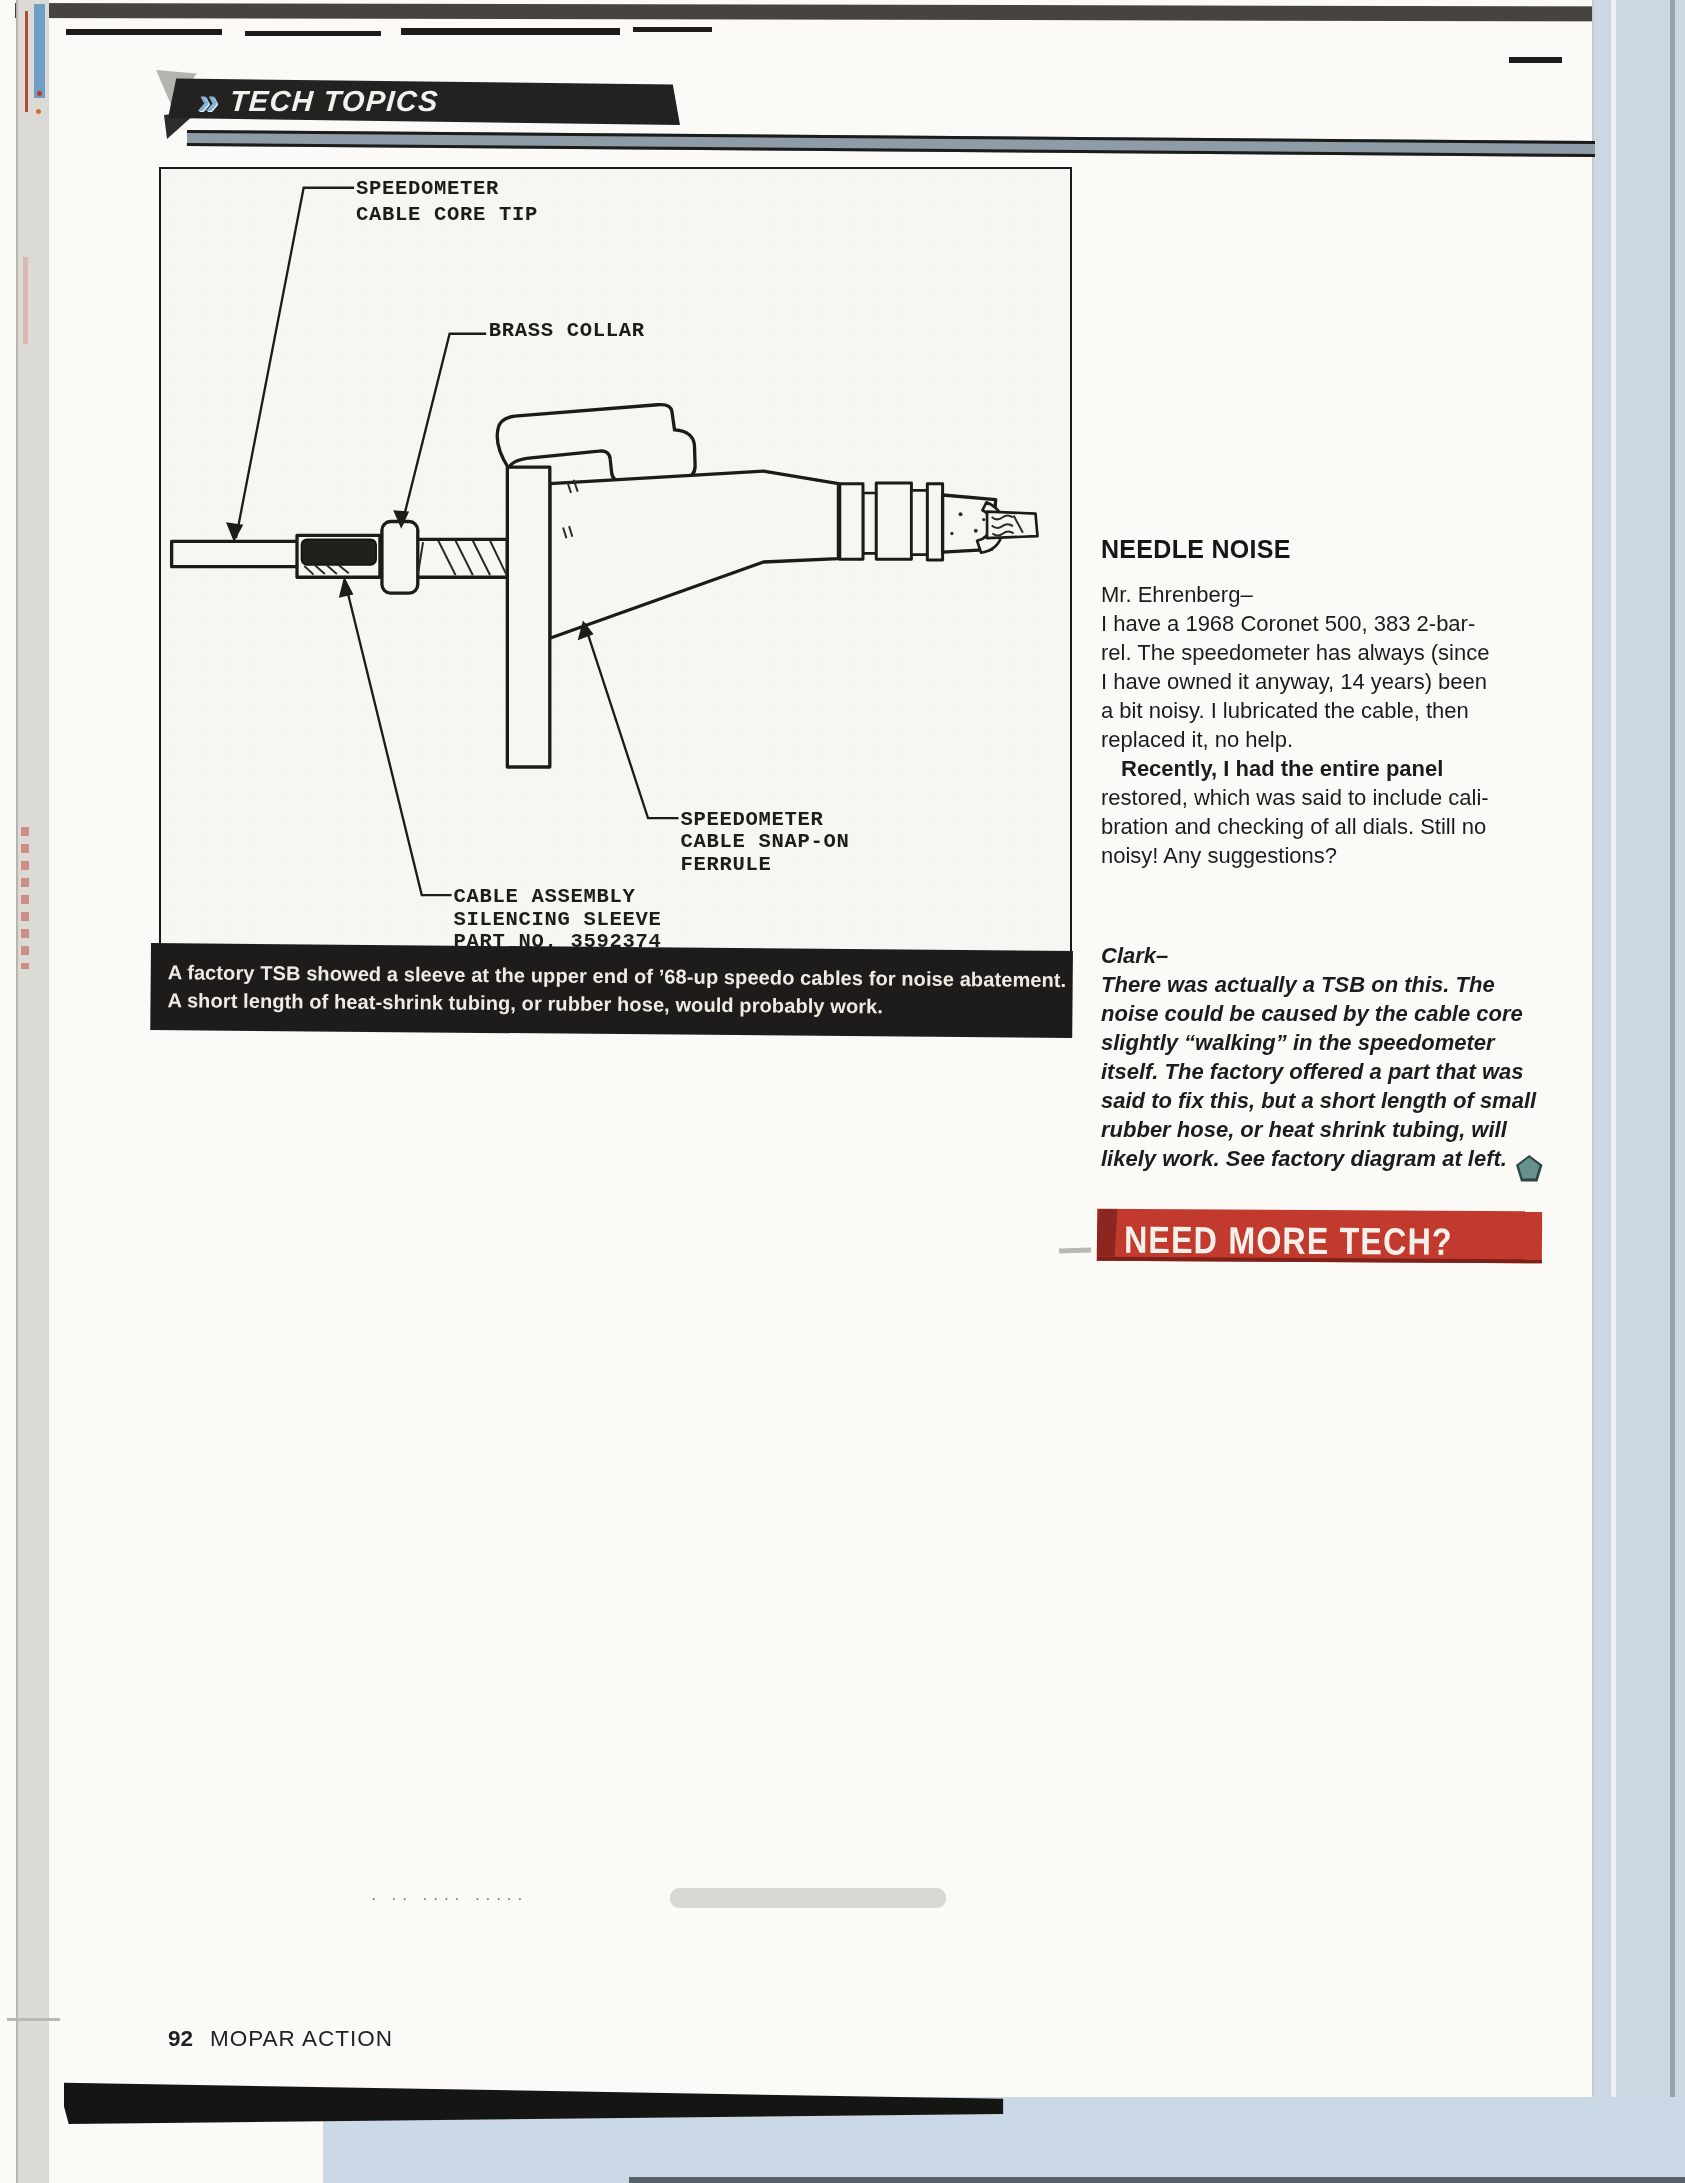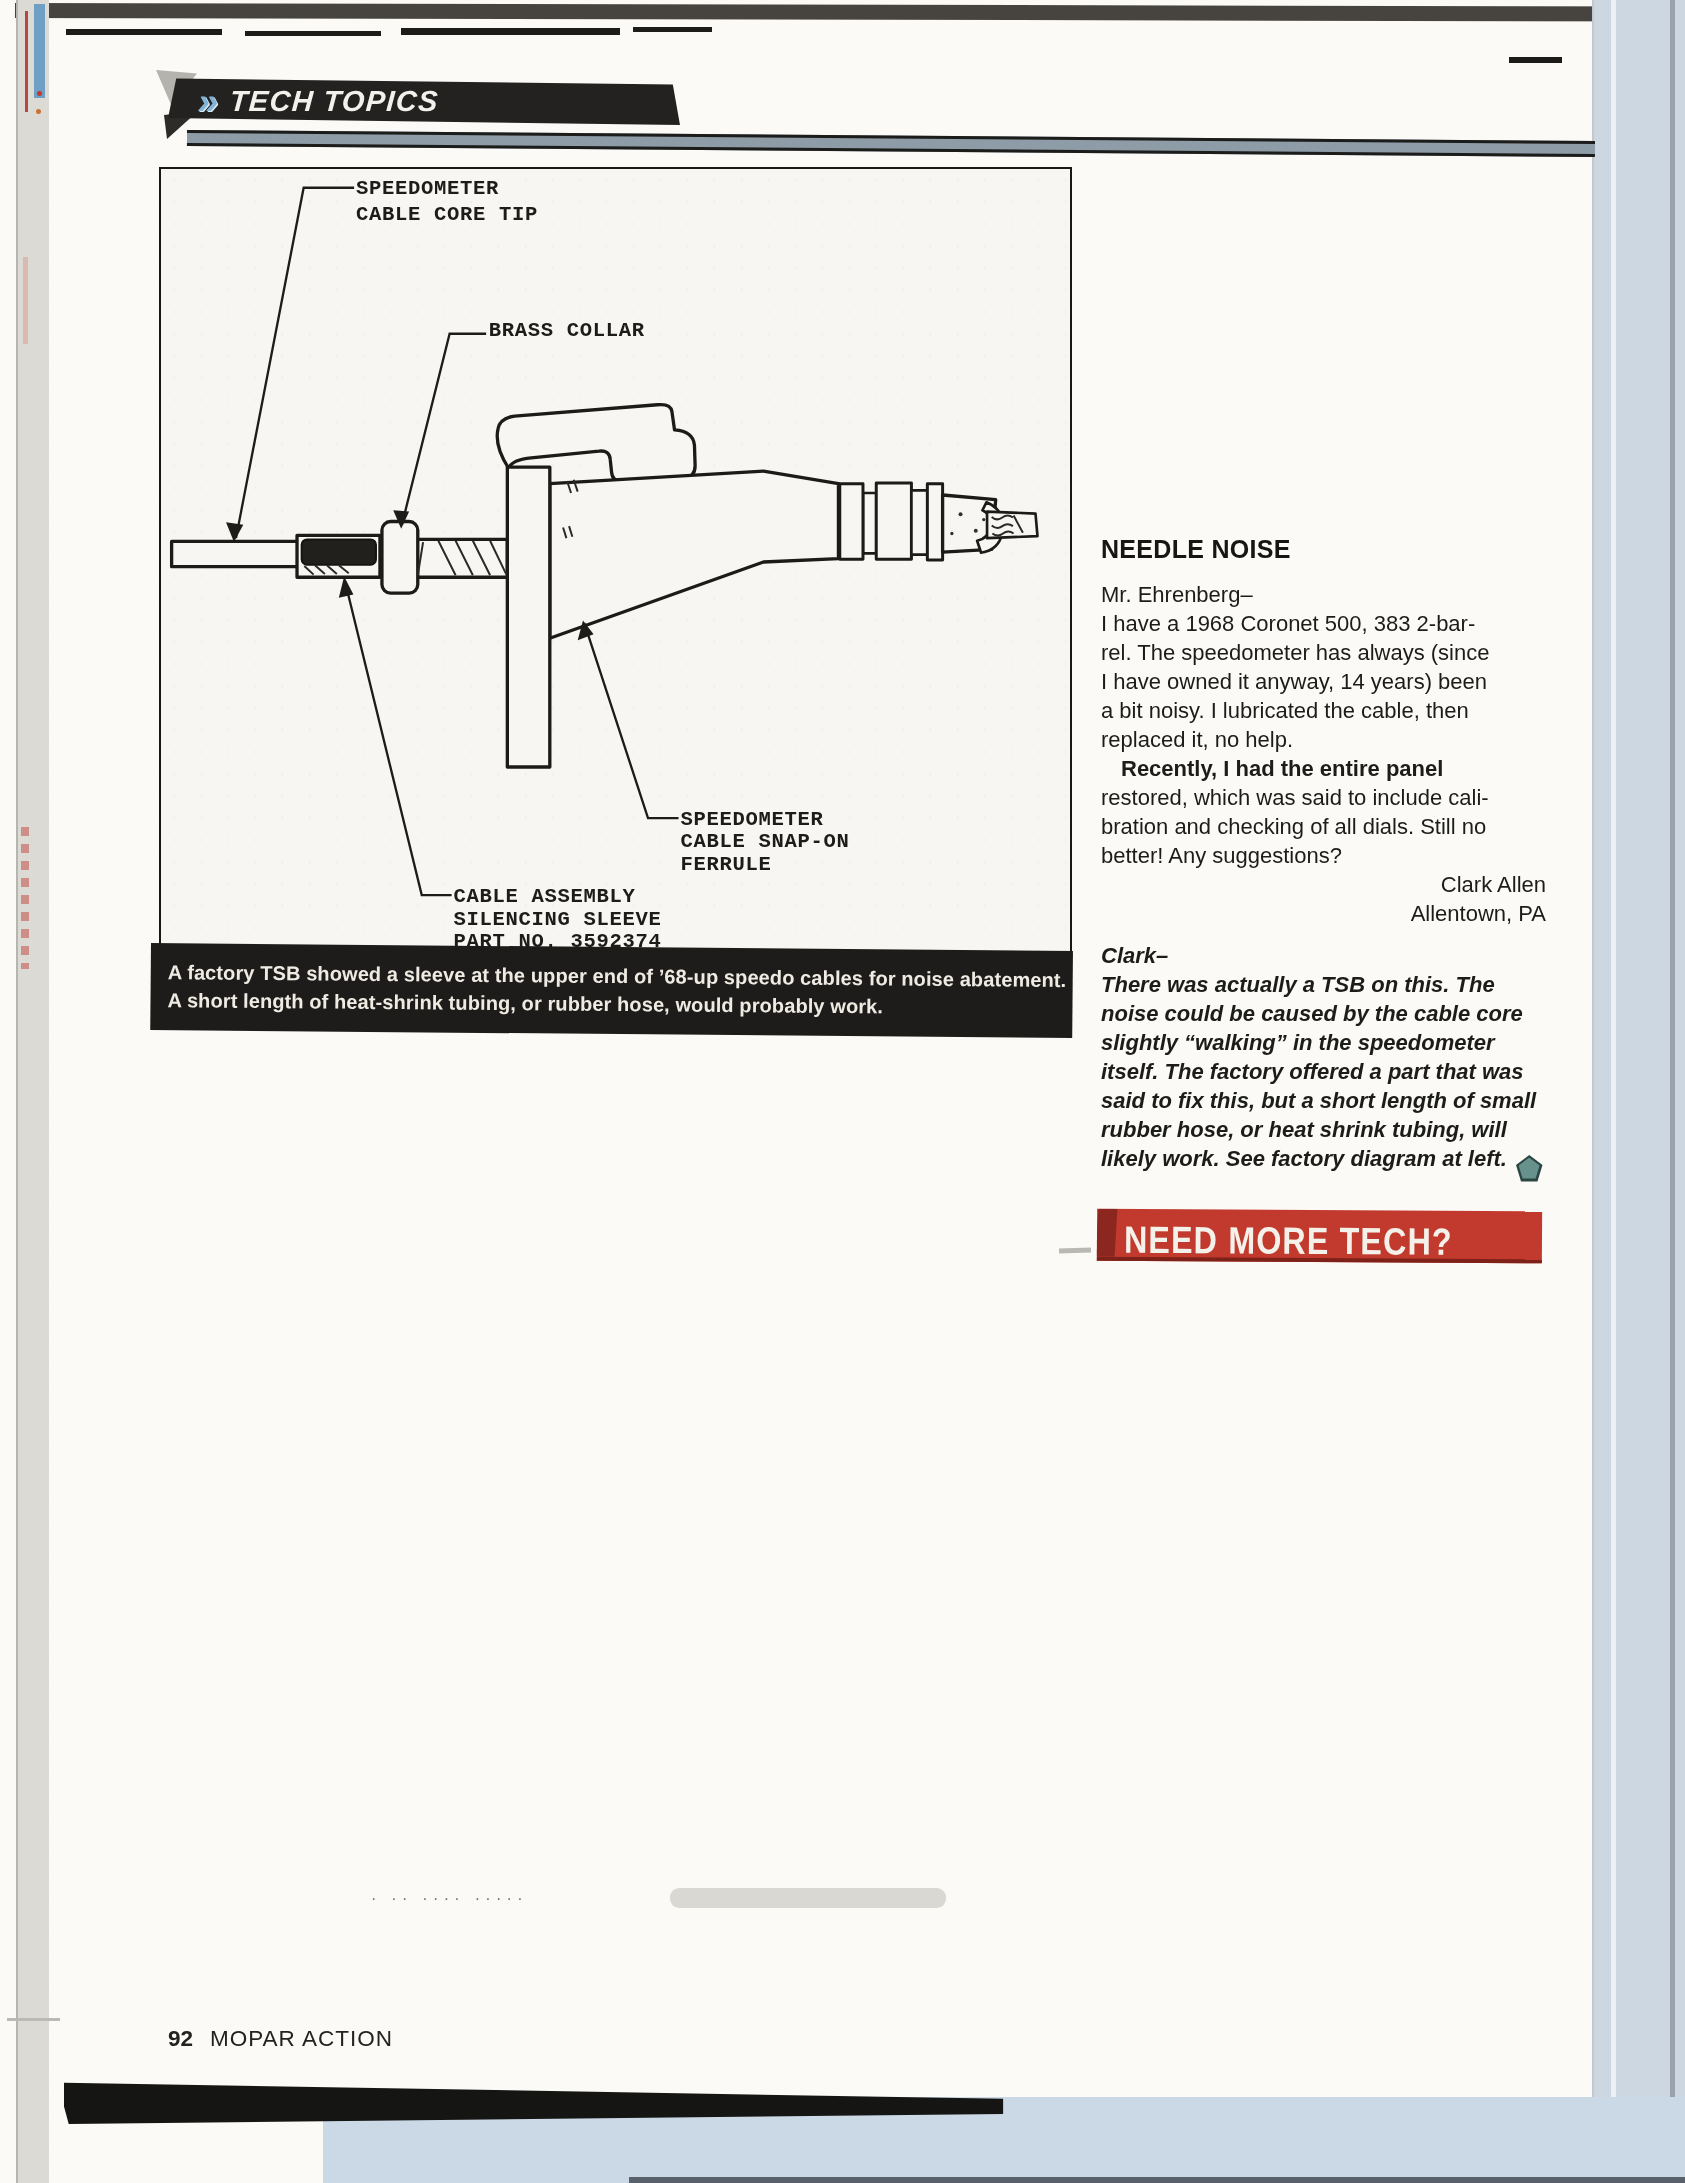--- a/index.html
+++ b/index.html
@@ -194,25 +194,21 @@
     <div id="article-title">NEEDLE NOISE</div>
     <div class="body-line">Mr. Ehrenberg–</div>
     <div class="body-line">I have a 1968 Coronet 500, 383 2-bar-</div>
     <div class="body-line">rel. The speedometer has always (since</div>
     <div class="body-line">I have owned it anyway, 14 years) been</div>
     <div class="body-line">a bit noisy. I lubricated the cable, then</div>
     <div class="body-line">replaced it, no help.</div>
     <div class="body-line indent">Recently, I had the entire panel</div>
     <div class="body-line">restored, which was said to include cali-</div>
     <div class="body-line">bration and checking of all dials. Still no</div>
-    <div class="body-line">better! Any suggestions?</div>
-    <div id="signature">
-      <div class="body-line" style="white-space:normal">Clark Allen</div>
-      <div class="body-line" style="white-space:normal">Allentown, PA</div>
-    </div>
+    <div class="body-line">noisy! Any suggestions?</div>
   </div>
 
   <div class="abs" id="reply">
     <div class="body-line">Clark–</div>
     <div class="body-line">There was actually a TSB on this. The</div>
     <div class="body-line">noise could be caused by the cable core</div>
     <div class="body-line">slightly “walking” in the speedometer</div>
     <div class="body-line">itself. The factory offered a part that was</div>
     <div class="body-line">said to fix this, but a short length of small</div>
     <div class="body-line">rubber hose, or heat shrink tubing, will</div>

